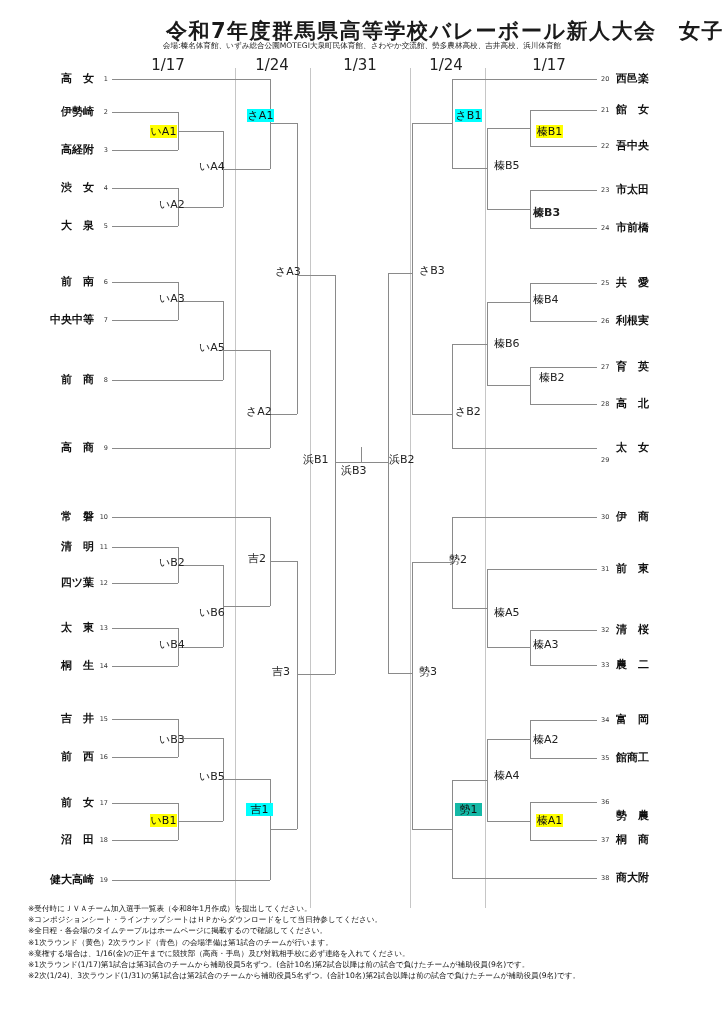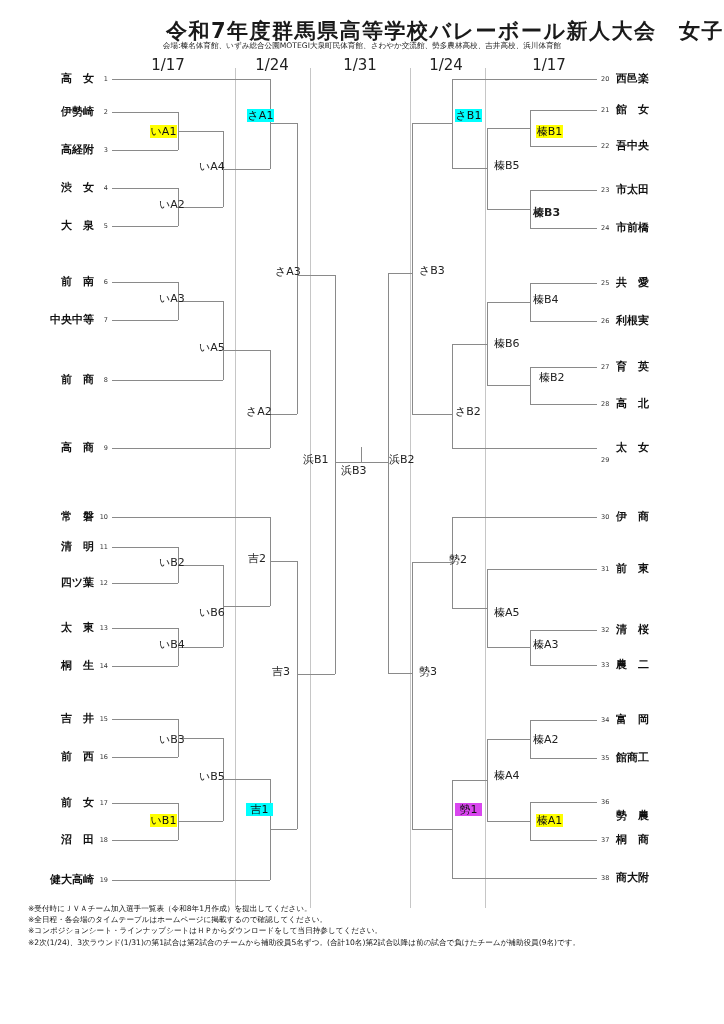--- a/index.html
+++ b/index.html
@@ -248,24 +248,27 @@
       <div class="mlabel" style="left: 494px; top: 161px;">榛B5</div>
       <div class="mlabel" style="left: 494px; top: 339px;">榛B6</div>
       <div class="mlabel hl" style="left: 455px; top: 109px; background: rgb(0, 255, 255);">さB1</div>
       <div class="mlabel" style="left: 455px; top: 407px;">さB2</div>
       <div class="mlabel" style="left: 419px; top: 266px;">さB3</div>
       <div class="mlabel hl" style="left: 536px; top: 814px; background: rgb(255, 255, 0);">榛A1</div>
       <div class="mlabel" style="left: 533px; top: 735px;">榛A2</div>
       <div class="mlabel" style="left: 533px; top: 640px; text-align: center;">榛A3</div>
       <div class="mlabel" style="left: 494px; top: 771px;">榛A4</div>
       <div class="mlabel" style="left: 494px; top: 608px;">榛A5</div>
-      <div class="mlabel hl" style="left: 455px; top: 803px; background: #d946ef;">勢1</div>
+      <div class="mlabel hl" style="left: 455px; top: 803px; background: #14b8a6;">勢1</div>
       <div class="mlabel" style="left: 449px; top: 555px;">勢2</div>
       <div class="mlabel" style="left: 419px; top: 667px;">勢3</div>
       <div class="mlabel" style="left: 389px; top: 455px;">浜B2</div>
     </div>
   <div class="notes">
   <div>※受付時にＪＶＡチーム加入選手一覧表（令和8年1月作成）を提出してください。</div>
+      <div>※コンポジションシート・ラインナップシートはＨＰからダウンロードをして当日持参してください。</div>
       <div>※全日程・各会場のタイムテーブルはホームページに掲載するので確認してください。</div>
-      <div>※コンポジションシート・ラインナップシートはＨＰからダウンロードをして当日持参してください。</div>
+      <div>※1次ラウンド（黄色）2次ラウンド（青色）の会場準備は第1試合のチームが行います。</div>
+      <div>※棄権する場合は、1/16(金)の正午までに競技部（高商・手島）及び対戦相手校に必ず連絡を入れてください。</div>
+      <div>※1次ラウンド(1/17)第1試合は第3試合のチームから補助役員5名ずつ。(合計10名)第2試合以降は前の試合で負けたチームが補助役員(9名)です。</div>
       <div>※2次(1/24)、3次ラウンド(1/31)の第1試合は第2試合のチームから補助役員5名ずつ。(合計10名)第2試合以降は前の試合で負けたチームが補助役員(9名)です。</div>
     </div>
 </div>
 
 </body></html>

